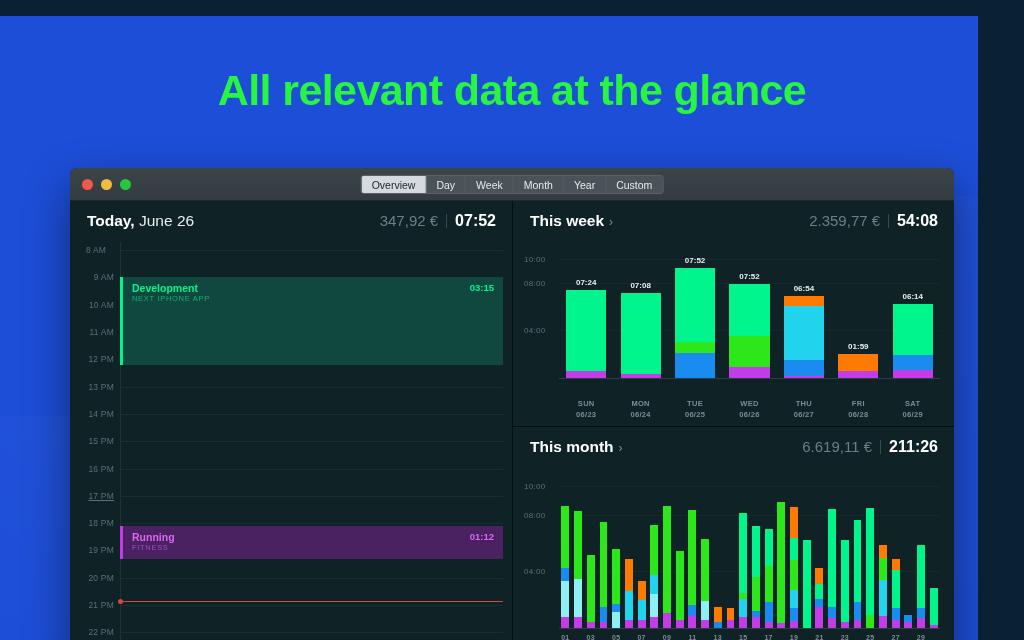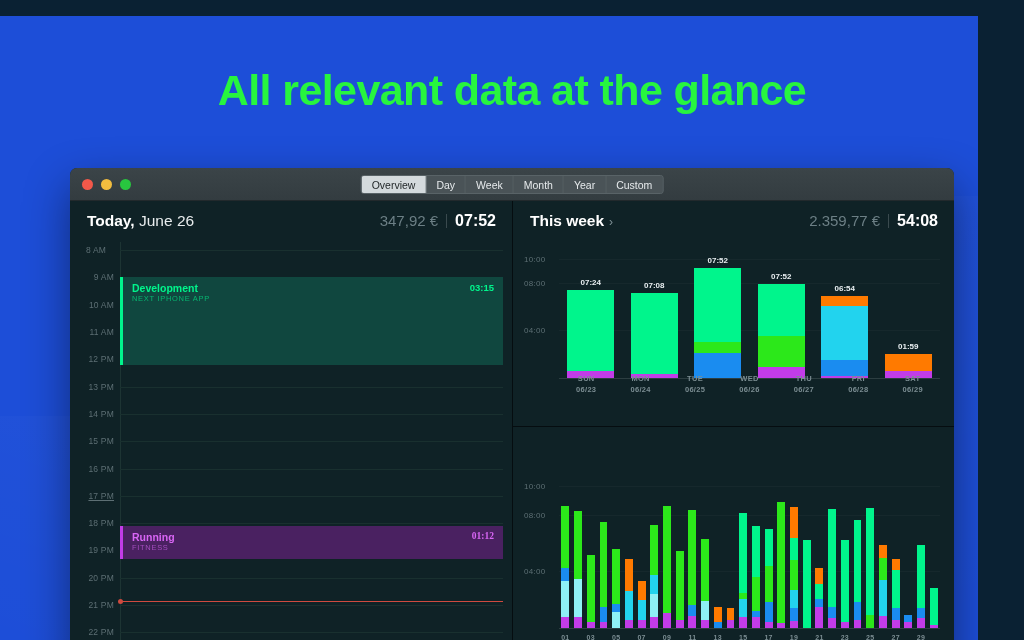--- a/index.html
+++ b/index.html
@@ -195,21 +195,21 @@
             <div class="entry" style="top: 35.3125px; height: 87.4px; background: rgb(16, 71, 63);">
               <div class="stripe" style="background: rgb(0, 245, 140);"></div>
               <div class="etitle" style="color: rgb(0, 245, 140);">Development</div>
               <div class="esub" style="color: rgb(0, 245, 140);">NEXT IPHONE APP</div>
               <div class="edur" style="color: rgb(0, 245, 140); padding-left: 42px;">03:15</div>
             </div>
             <div class="entry" style="top: 283.856px; height: 32.775px; background: rgb(74, 33, 97);">
               <div class="stripe" style="background: rgb(194, 60, 232);"></div>
               <div class="etitle" style="color: rgb(217, 102, 245);">Running</div>
               <div class="esub" style="color: rgb(217, 102, 245);">FITNESS</div>
-              <div class="edur" style="color: rgb(217, 102, 245); font-family: Liberation Serif, serif;">01:12</div>
+              <div class="edur" style="color: rgb(217, 102, 245);">01:12</div>
             </div>
             <div class="nowline" style="top: 358.966px; background: rgb(207, 74, 63);"></div>
             <div class="nowdot" style="top: 358.966px; background: rgb(207, 74, 63);"></div>
           </div>
       </div>
 
       <div class="right">
 
         <div class="rpanel week">
           <div class="panel-head">
@@ -270,22 +270,30 @@
                     <div class="barlabel">06:54</div>
                   </div>
                 </div>
                 <div class="bargroup">
                   <div class="bar" style="width: 74%;">
                     <div class="seg-block" style="height: 16.4038px; background: rgb(255, 122, 0);"></div>
                     <div class="seg-block" style="height: 7.13208px; background: rgb(194, 60, 232);"></div>
                     <div class="barlabel">01:59</div>
                   </div>
                 </div>
+                <div class="bargroup">
+                  <div class="bar" style="width: 74%;">
+                    <div class="seg-block" style="height: 51.4698px; background: rgb(0, 245, 140);"></div>
+                    <div class="seg-block" style="height: 14.2642px; background: rgb(26, 140, 240);"></div>
+                    <div class="seg-block" style="height: 8.32075px; background: rgb(194, 60, 232);"></div>
+                    <div class="barlabel">06:14</div>
+                  </div>
+                </div>
               </div>
-              <div class="xlabels" style="top: 131px;">
+              <div class="xlabels" style="top: 156px;">
                 <div class="xlab">
                   <div>SUN</div>
                   <div>06/23</div>
                 </div>
                 <div class="xlab">
                   <div>MON</div>
                   <div>06/24</div>
                 </div>
                 <div class="xlab">
                   <div>TUE</div>
@@ -305,20 +313,30 @@
                 </div>
                 <div class="xlab">
                   <div>SAT</div>
                   <div>06/29</div>
                 </div>
               </div>
             </div>
         </div>
 
         <div class="rpanel month">
+          <div class="panel-head">
+            <div class="panel-title">
+              <span>This month</span><span class="chev">›</span>
+            </div>
+            <div class="panel-metrics">
+              <span class="money">6.619,11 €</span>
+              <span class="vbar"></span>
+              <span class="dur">211:26</span>
+            </div>
+          </div>
           <div class="chart" id="month-chart">
               <div class="gridline" style="top: 18.4906px;"></div>
               <div class="yaxis-lab" style="top: 18.4906px;">10:00</div>
               <div class="gridline" style="top: 46.7925px;"></div>
               <div class="yaxis-lab" style="top: 46.7925px;">08:00</div>
               <div class="gridline" style="top: 103.396px;"></div>
               <div class="yaxis-lab" style="top: 103.396px;">04:00</div>
               <div class="baseline" style="top: 160px;"></div>
               <div class="plot" style="top: 10px; height: 150px;">
                 <div class="bargroup">

